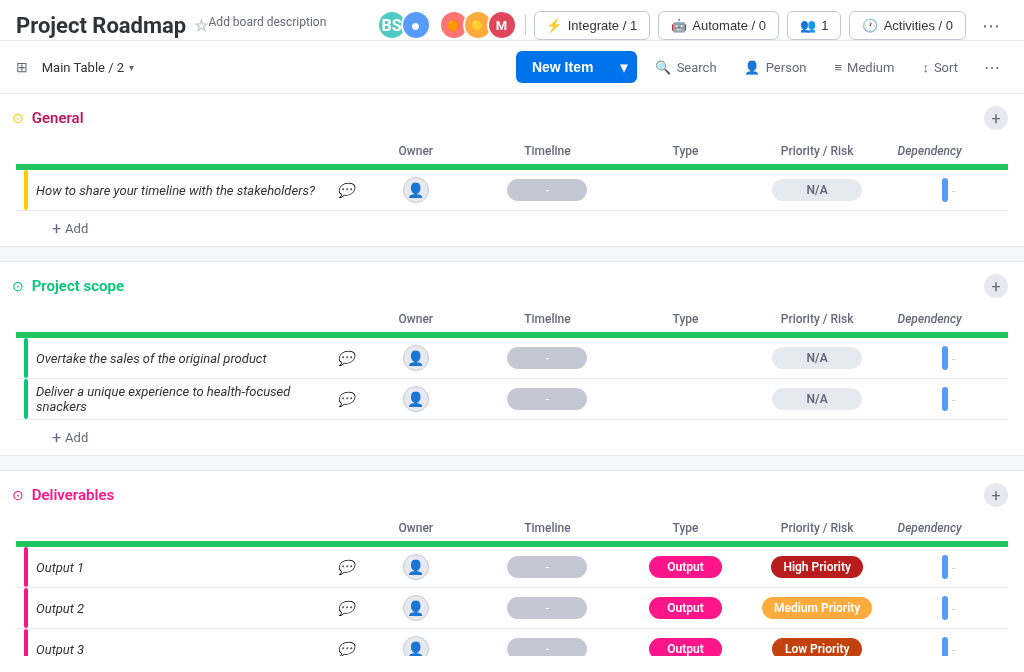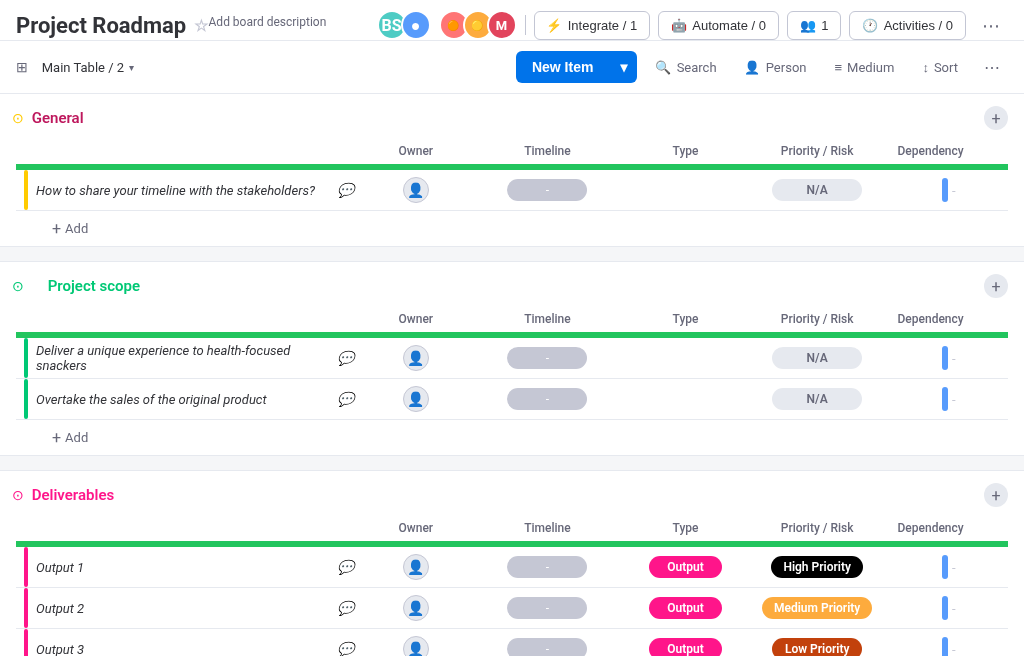--- a/index.html
+++ b/index.html
@@ -37,34 +37,34 @@
 
     
     .content { overflow-y: auto; height: calc(672px - 110px); background: #fff; }
 
     
     .group { margin-bottom: 0; }
     .group-header { display: flex; align-items: center; padding: 12px 16px 8px 12px; gap: 8px; }
     .group-toggle { cursor: pointer; font-size: 14px; }
     .group-title { font-size: 15px; font-weight: 600; cursor: pointer; }
     .group-title.yellow { color: #be185d; }
-    .group-title.green { color: #00C875; margin-left: 16px; }
+    .group-title.green { color: #00C875; }
     .group-title.pink { color: #FF158A; }
     .group-add-col { margin-left: auto; width: 24px; height: 24px; border-radius: 50%; background: #e6e9ef; display: flex; align-items: center; justify-content: center; cursor: pointer; color: #676879; font-size: 16px; }
 
     
     .table-wrapper { padding: 0 16px; }
     .table { width: 100%; border-collapse: collapse; }
     .col-header-row th { font-size: 12px; color: #676879; font-weight: 500; padding: 6px 8px; border-bottom: 6px solid #22c55e; text-align: left; background: #fff; }
     .col-item { width: 35%; }
     .col-owner { width: 80px; text-align: center !important; }
     .col-timeline { width: 120px; text-align: center !important; }
     .col-type { width: 90px; text-align: center !important; }
     .col-priority { width: 110px; text-align: center !important; }
-    .col-dependency { width: 90px; text-align: right; }
+    .col-dependency { width: 90px; text-align: right; font-style: italic; }
 
     .table-row td { padding: 0; border-bottom: 1px solid #e6e9ef; height: 40px; }
 
     .row-item-cell { display: flex; align-items: center; gap: 8px; padding: 0 8px; height: 40px; font-style: italic; }
     .row-color-bar { width: 4px; height: 100%; border-radius: 2px; flex-shrink: 0; }
     .row-color-bar.yellow { background: #FFCB00; }
     .row-color-bar.green { background: #00C875; }
     .row-color-bar.pink { background: #FF158A; }
     .row-text { font-size: 13px; color: #323338; flex: 1; }
     .comment-icon { color: #c5c7d4; font-size: 14px; cursor: pointer; }
@@ -73,21 +73,21 @@
     .avatar-cell { display: flex; justify-content: center; align-items: center; height: 40px; }
     .avatar-sm { width: 26px; height: 26px; border-radius: 50%; background: #e6e9ef; display: flex; align-items: center; justify-content: center; color: #c5c7d4; font-size: 14px; border: 1px solid #c5c7d4; cursor: pointer; }
 
     .timeline-pill { background: #c5c7d4; color: #fff; border-radius: 20px; padding: 4px 16px; font-size: 12px; display: inline-block; min-width: 80px; text-align: center; cursor: pointer; }
 
     .type-badge { border-radius: 20px; padding: 4px 18px; font-size: 12px; font-weight: 600; color: #fff; display: inline-block; min-width: 70px; text-align: center; cursor: pointer; }
     .type-output { background: #FF158A; }
 
     .priority-badge { border-radius: 20px; padding: 4px 12px; font-size: 12px; font-weight: 600; color: #fff; display: inline-block; min-width: 90px; text-align: center; cursor: pointer; }
     .priority-na { background: #e6e9ef; color: #676879; }
-    .priority-high { background: #000000; }
+    .priority-high { background: #b91c1c; }
     .priority-medium { background: #FDAB3D; }
     .priority-low { background: #c2410c; text-align: center; }
 
     .dep-cell { display: flex; align-items: center; justify-content: center; gap: 4px; height: 40px; }
     .dep-bar { width: 6px; height: 24px; background: #c5c7d4; border-radius: 3px; }
     .dep-bar.blue { background: #579bfc; }
     .dep-text { color: #c5c7d4; font-size: 13px; }
 
     .add-row td { padding: 0; }
     .add-row-cell { display: flex; align-items: center; padding: 8px 16px 8px 36px; color: #676879; font-size: 13px; cursor: pointer; gap: 4px; }
@@ -251,21 +251,21 @@
             <th class="col-type">Type</th>
             <th class="col-priority">Priority / Risk</th>
             <th class="col-dependency">Dependency</th>
           </tr>
         </thead>
         <tbody>
           <tr class="table-row">
             <td>
               <div class="row-item-cell">
                 <div class="row-color-bar green"></div>
-                <span class="row-text">Deliver a unique experience to health-focused snackers</span>
+                <span class="row-text">Overtake the sales of the original product</span>
                 <span class="comment-icon">💬</span>
               </div>
             </td>
             <td class="cell-center">
               <div class="avatar-cell">
                   <div class="avatar-sm">👤</div>
                 </div>
             </td>
             <td class="cell-center">
               <span class="timeline-pill">-</span>
@@ -278,21 +278,21 @@
               <div class="dep-cell">
                 <div class="dep-bar blue"></div>
                 <span class="dep-text">-</span>
               </div>
             </td>
           </tr>
           <tr class="table-row">
             <td>
               <div class="row-item-cell">
                 <div class="row-color-bar green"></div>
-                <span class="row-text">Overtake the sales of the original product</span>
+                <span class="row-text">Deliver a unique experience to health-focused snackers</span>
                 <span class="comment-icon">💬</span>
               </div>
             </td>
             <td class="cell-center">
               <div class="avatar-cell">
                   <div class="avatar-sm">👤</div>
                 </div>
             </td>
             <td class="cell-center">
               <span class="timeline-pill">-</span>

